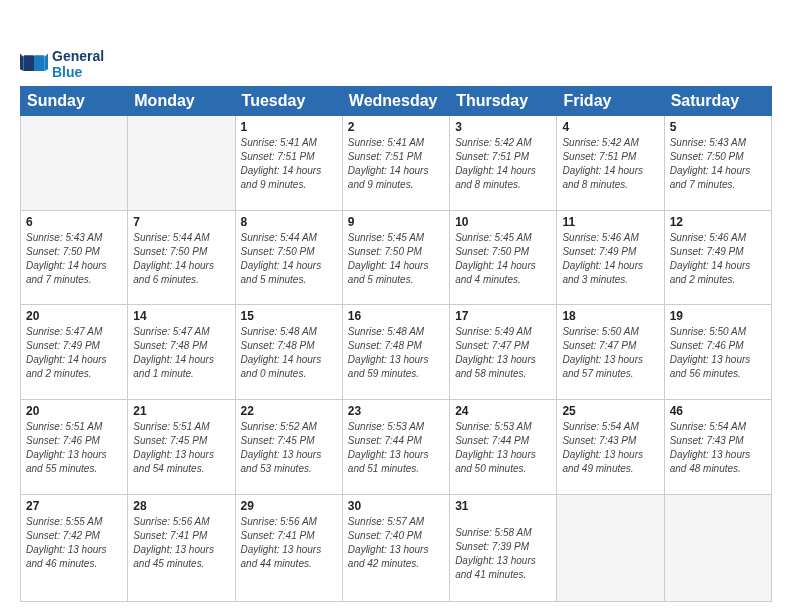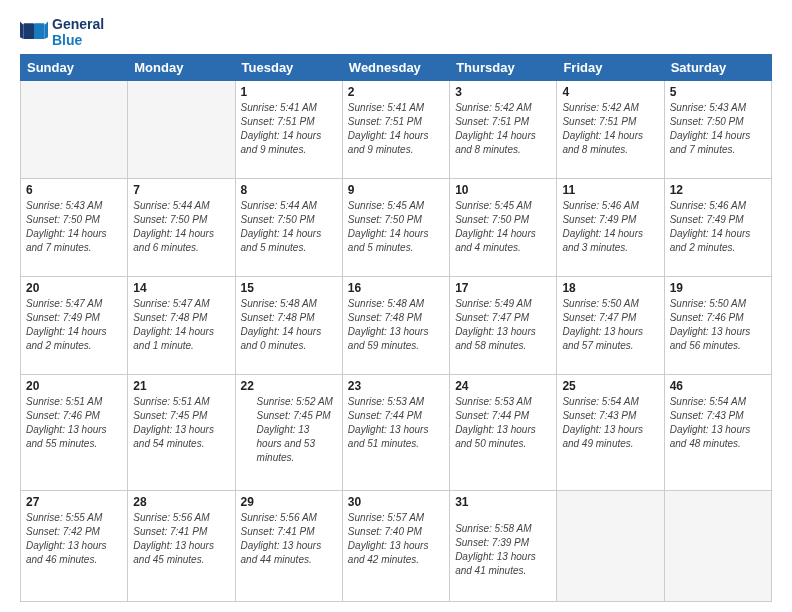--- a/index.html
+++ b/index.html
@@ -20,20 +20,21 @@
     .header {
       display: flex;
       justify-content: space-between;
       align-items: flex-start;
       margin-bottom: 6px;
     }
     .logo {
       display: flex;
       align-items: center;
       gap: 4px;
+      margin-top: 32px;
     }
     .logo-icon {
       width: 28px;
       height: 28px;
     }
     .header-right {
       text-align: right;
     }
     .title {
       font-size: 32px;
@@ -50,21 +51,21 @@
       border: 1px solid #ccc;
       border-collapse: collapse;
       width: 100%;
       table-layout: fixed;
     }
     .calendar th {
       background: #2b6cb0;
       color: #fff;
       text-align: left;
       padding: 5px 6px;
-      font-size: 13px;
+      font-size: 16px;
       font-weight: bold;
       border: 1px solid #2b6cb0;
     }
     .calendar td {
       vertical-align: top;
       border: 1px solid #ccc;
       padding: 4px 5px;
       font-size: 9.5px;
       color: #333;
       background: #fff;
@@ -253,21 +254,21 @@
 Daylight: 13 hours and 55 minutes.</div>
           </td>
           <td>
             <span class="day-num">21</span>
             <div class="day-info" style="white-space: pre-line;">Sunrise: 5:51 AM
 Sunset: 7:45 PM
 Daylight: 13 hours and 54 minutes.</div>
           </td>
           <td>
             <span class="day-num">22</span>
-            <div class="day-info" style="white-space: pre-line; margin-left: 16px;">Sunrise: 5:52 AM
+            <div class="day-info" style="white-space: pre-line;">Sunrise: 5:52 AM
 Sunset: 7:45 PM
 Daylight: 13 hours and 53 minutes.</div>
           </td>
           <td>
             <span class="day-num">23</span>
             <div class="day-info" style="white-space: pre-line;">Sunrise: 5:53 AM
 Sunset: 7:44 PM
 Daylight: 13 hours and 51 minutes.</div>
           </td>
           <td>

